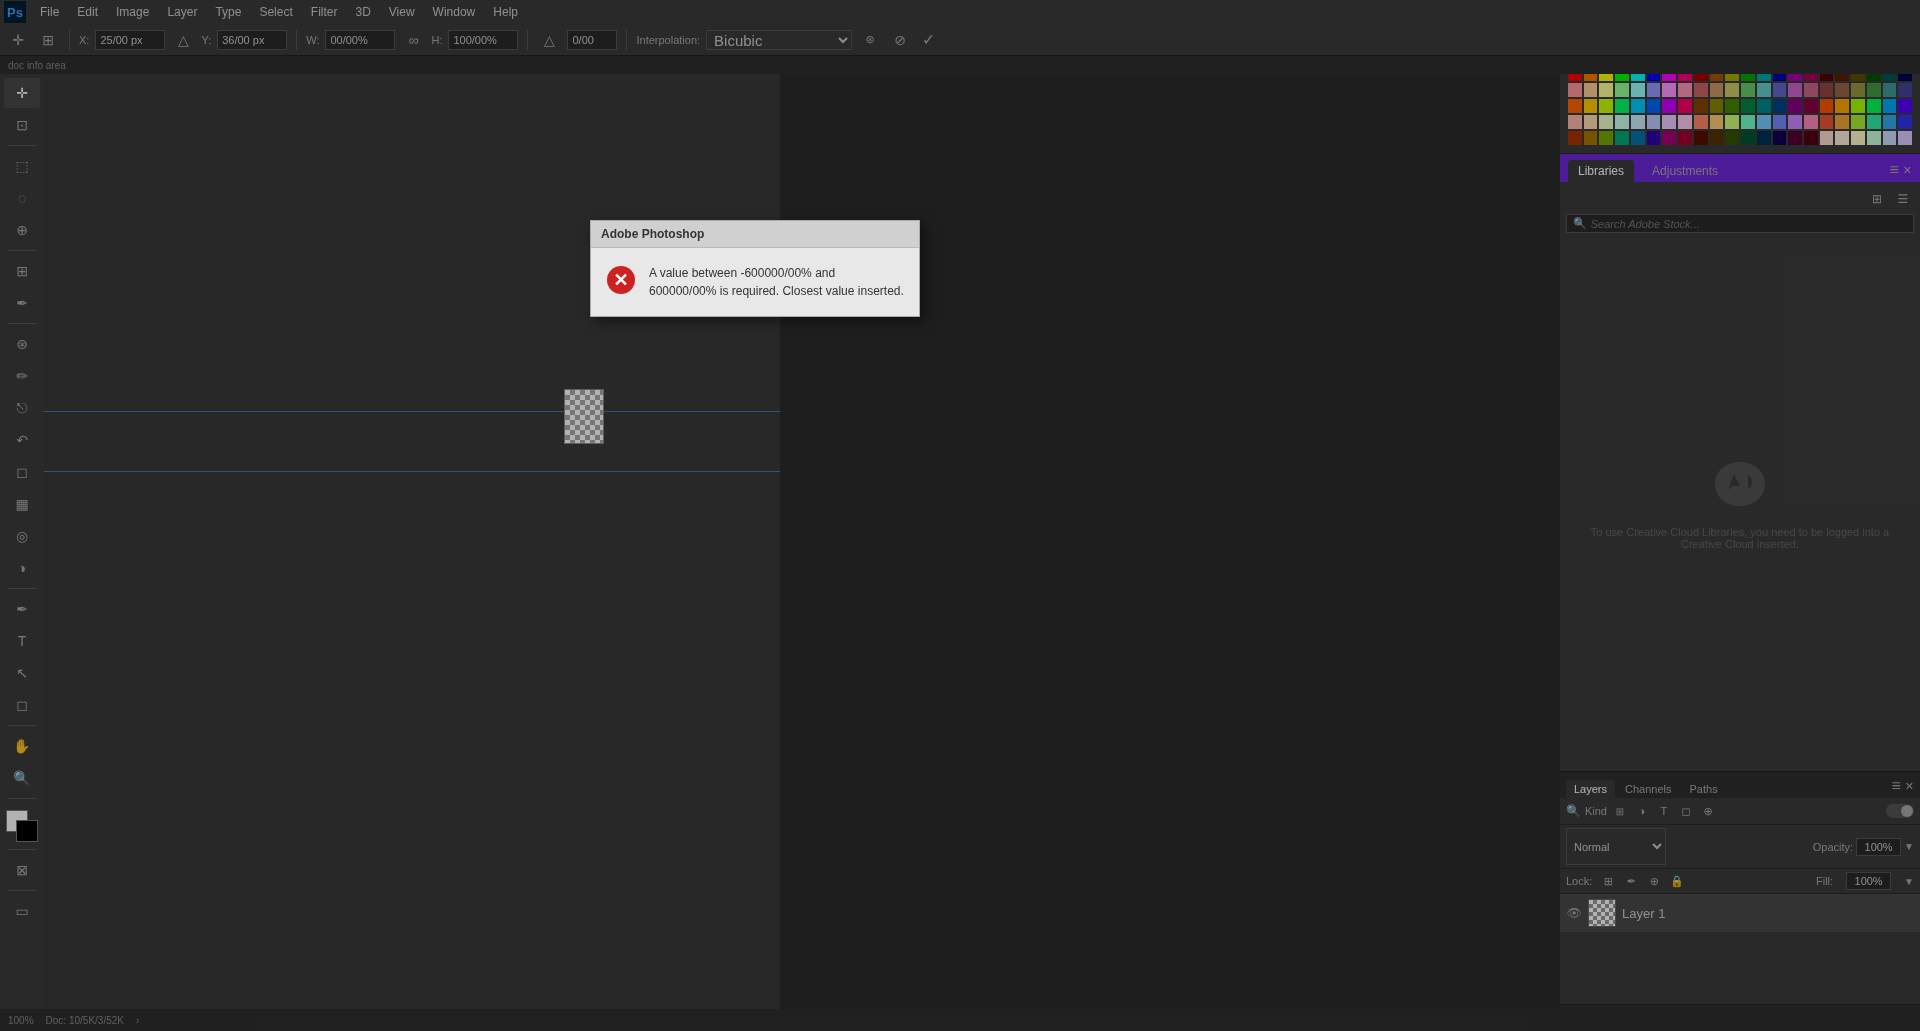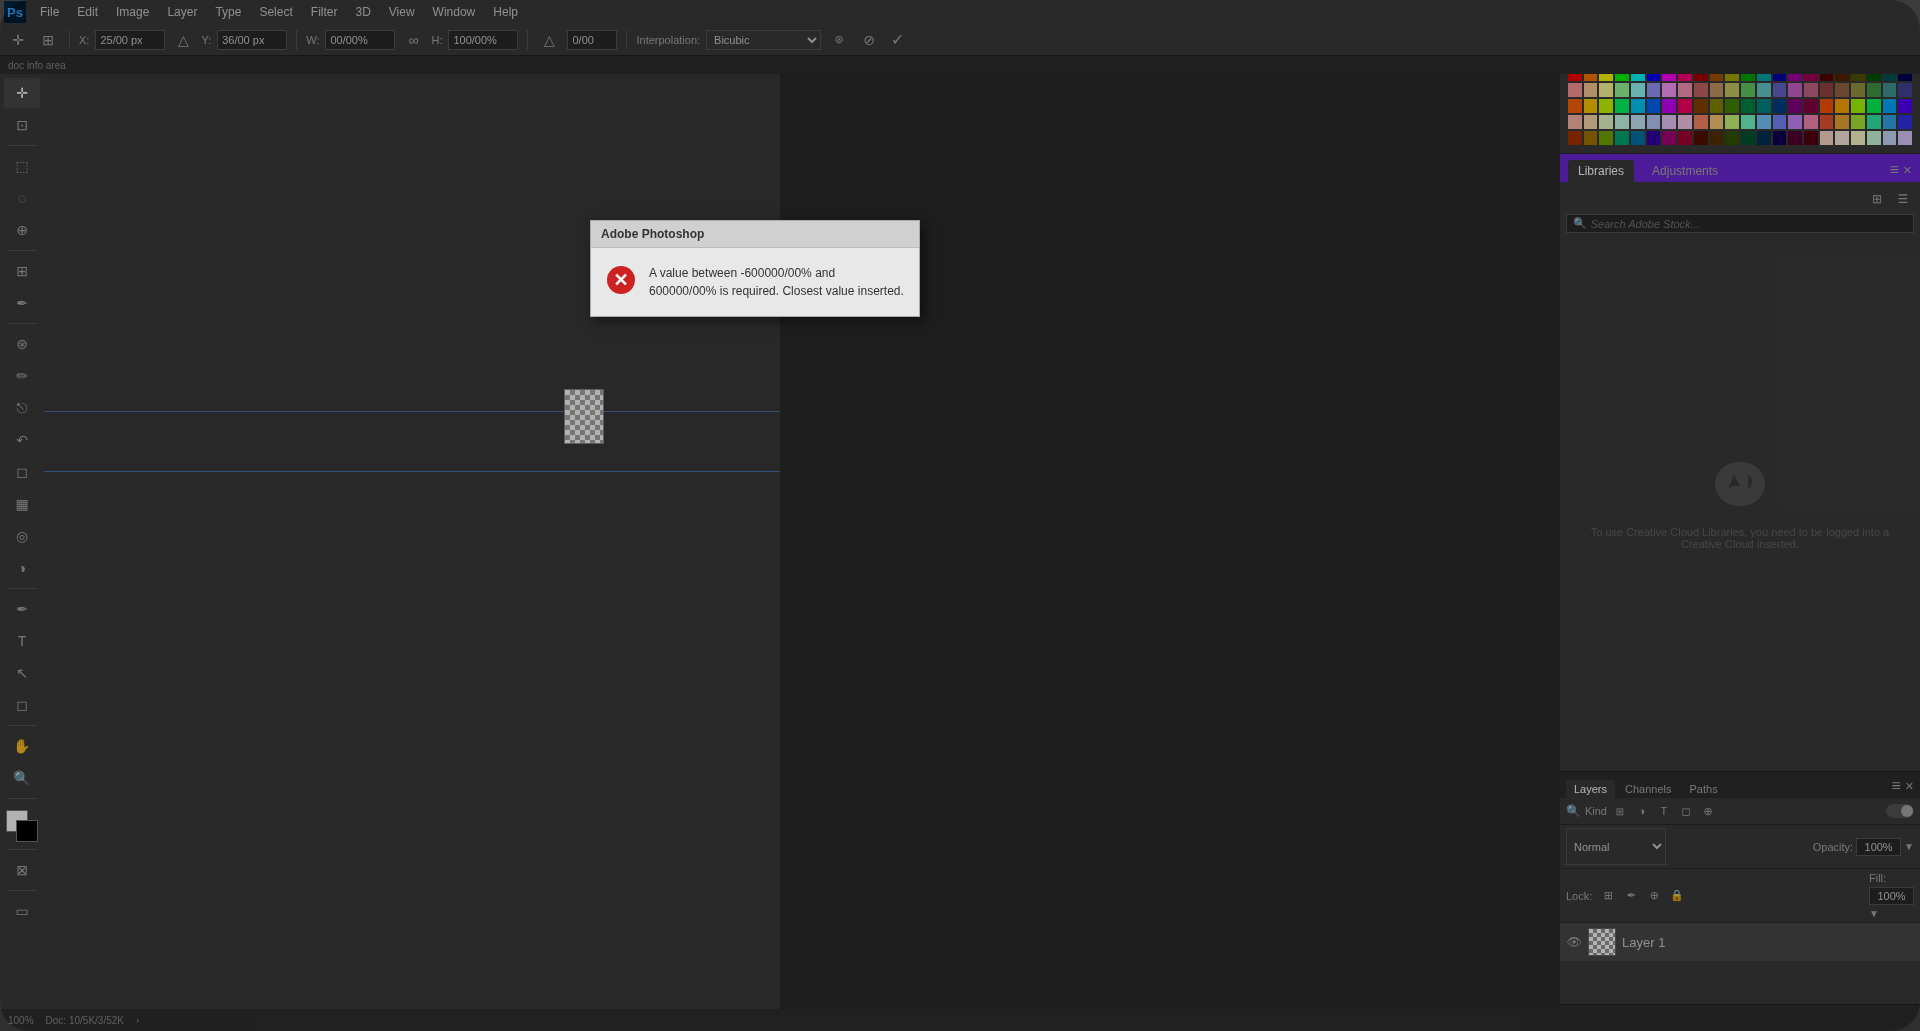--- a/index.html
+++ b/index.html
@@ -88,21 +88,21 @@
     }
     .options-label {
       color: #aaa;
       font-size: 11px;
     }
     .options-select {
       background: #3c3c3c;
       border: 1px solid #555;
       color: #ccc;
       height: 20px;
-      font-size: 11px;
+      font-size: 15px;
       padding: 0 3px;
     }
     .check-icon {
       color: #aaa;
       font-size: 16px;
       cursor: pointer;
       margin-left: 4px;
     }
 
     
@@ -470,23 +470,23 @@
       height: 18px;
       display: flex;
       align-items: center;
       justify-content: center;
       color: #aaa;
       font-size: 11px;
       cursor: pointer;
     }
     .fill-group {
       display: flex;
-      gap: 3px;
+      align-items: center;
+      gap: 13px;
       margin-left: auto;
-      flex-direction: column;
     }
     #layers-list {
       flex: 1;
       overflow-y: auto;
       background: #3c3c3c;
     }
     .layer-item {
       display: flex;
       align-items: center;
       padding: 3px 6px;
@@ -555,21 +555,20 @@
       position: absolute;
       top: 0;
       left: 0;
       width: 100%;
       height: 100%;
       background: rgba(0,0,0,0.3);
       z-index: 200;
       display: flex;
       align-items: center;
       justify-content: center;
-      border-radius: 29px;
     }
     #modal-dialog {
       background: #e8e8e8;
       width: 330px;
       border: 1px solid #aaa;
       box-shadow: 4px 4px 12px rgba(0,0,0,0.5);
       position: absolute;
       top: 220px;
       left: 590px;
     }

